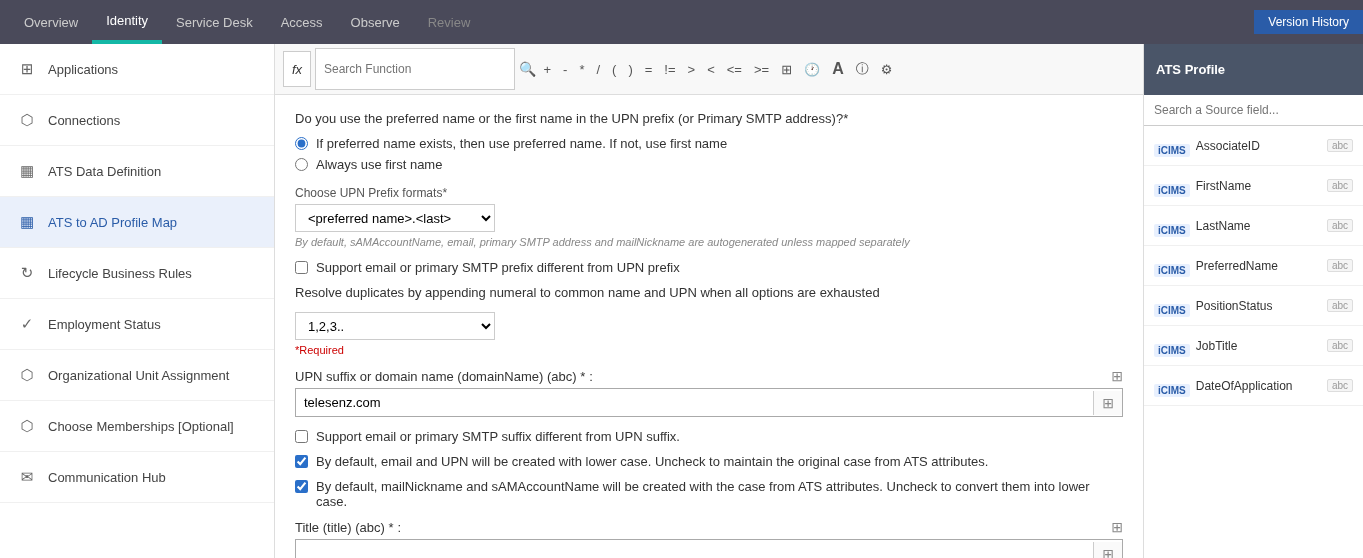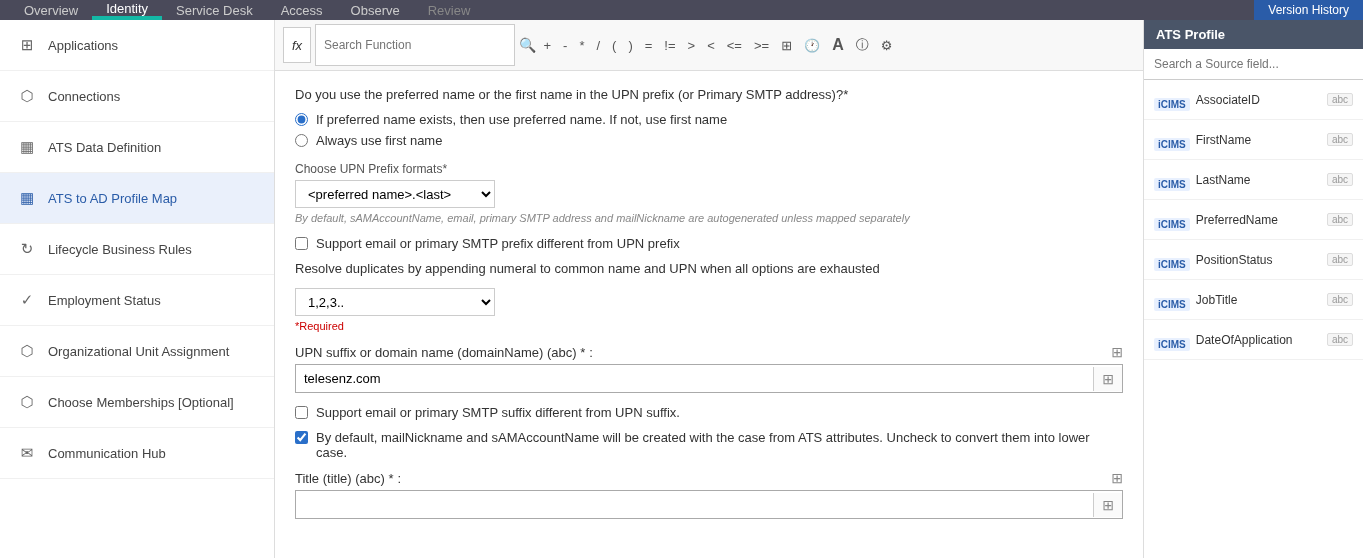--- a/index.html
+++ b/index.html
@@ -38,37 +38,37 @@
     .hint-text { font-size: 11px; color: #888; margin-bottom: 12px; font-style: italic; }
     .checkbox-row { display: flex; align-items: flex-start; gap: 8px; margin-bottom: 10px; font-size: 13px; }
     .checkbox-row input[type=checkbox] { accent-color: #2a6fc9; margin-top: 1px; }
     .resolve-text { font-size: 13px; color: #333; margin-bottom: 12px; }
     .numbering-select { border: 1px solid #ccc; padding: 4px 8px; font-size: 13px; background: #fff; min-width: 200px; height: 28px; }
     .required-note { font-size: 11px; color: #c00; margin-bottom: 12px; }
     .field-label { font-size: 13px; color: #333; }
 
     
     .right-panel { width: 220px; background: #fff; border-left: 1px solid #ddd; flex-shrink: 0; overflow-y: auto; }
-    .ats-profile-header { background: #4a5568; color: #fff; padding: 7px 12px; font-size: 13px; font-weight: 600; }
+    .ats-profile-header { background: #4a5568; color: #fff; padding: 18px 12px; font-size: 13px; font-weight: 600; }
     .ats-search-input { width: 100%; border: none; border-bottom: 1px solid #ccc; padding: 8px 10px; font-size: 12px; color: #888; outline: none; }
     .ats-field-list { }
     .ats-field-item { display: flex; align-items: center; padding: 8px 10px; border-bottom: 1px solid #f0f0f0; gap: 6px; }
     .icims-badge { background: #e8f0fe; color: #2a5ca8; font-size: 10px; font-weight: bold; padding: 1px 4px; border-radius: 2px; flex-shrink: 0; margin-top: 10px; }
     .field-name { font-size: 12px; color: #333; flex: 1; }
     .field-type-badge { font-size: 10px; color: #999; background: #f5f5f5; border: 1px solid #ddd; padding: 0 4px; border-radius: 2px; }
 
     .content-scroll { overflow-y: auto; flex: 1; }
     .input-row-wrapper { display: flex; align-items: center; border: 1px solid #aaa; margin-bottom: 12px; }
     .input-row-wrapper input { flex: 1; border: none; padding: 6px 8px; font-size: 13px; outline: none; }
     .input-row-wrapper .grid-btn { padding: 4px 8px; border-left: 1px solid #ccc; color: #888; cursor: pointer; background: #fafafa; font-size: 14px; }
   </style>
 </head>
 <body>
 
-<div style="display:flex; align-items:center; background:#4a4a5a; height:20px; padding:0 0 0 10px; flex-shrink:0;">
+<div style="display:flex; align-items:center; background:#4a4a5a; height:44px; padding:0 0 0 10px; flex-shrink:0;">
   <div class="top-nav-item">
       <span>Overview</span>
     </div>
   <div class="top-nav-item active" style="border-bottom:4px solid #14b8a6;">
       <span>Identity</span>
     </div>
   <div class="top-nav-item">
       <span>Service Desk</span>
     </div>
   <div class="top-nav-item">
@@ -197,20 +197,24 @@
       <div class="input-row-wrapper">
         <input type="text" value="telesenz.com" style="">
         <span class="grid-btn">⊞</span>
       </div>
 
       <label class="checkbox-row">
         <input type="checkbox" style="">
         <span>Support email or primary SMTP suffix different from UPN suffix.</span>
       </label>
 
+      <label class="checkbox-row">
+        <input type="checkbox" checked="" style="accent-color: rgb(42, 111, 201);">
+        <span>By default, email and UPN will be created with lower case. Uncheck to maintain the original case from ATS attributes.</span>
+      </label>
 
       <label class="checkbox-row">
         <input type="checkbox" checked="" style="accent-color: rgb(42, 111, 201);">
         <span>By default, mailNickname and sAMAccountName will be created with the case from ATS attributes. Uncheck to convert them into lower case.</span>
       </label>
 
       <div style="display:flex; align-items:center; margin-bottom:4px;">
         <span class="field-label">Title (title) (abc) *</span>
         <span style="margin:0 4px;">:</span>
         <span style="margin-left:auto; color:#888; cursor:pointer; font-size:14px;">⊞</span>

